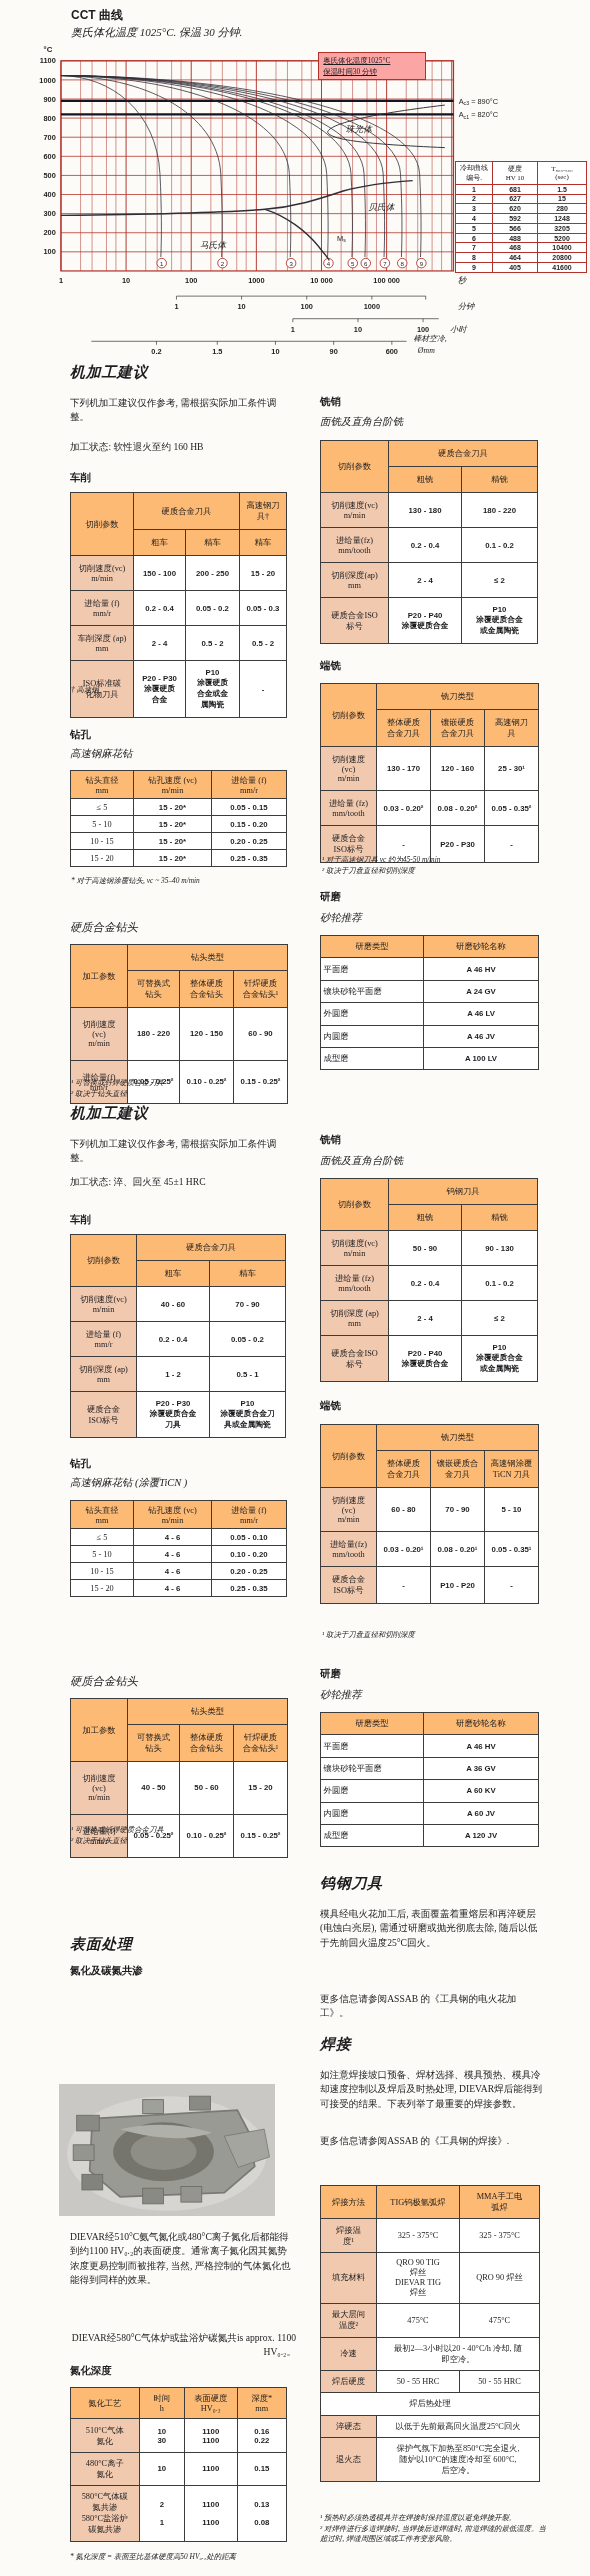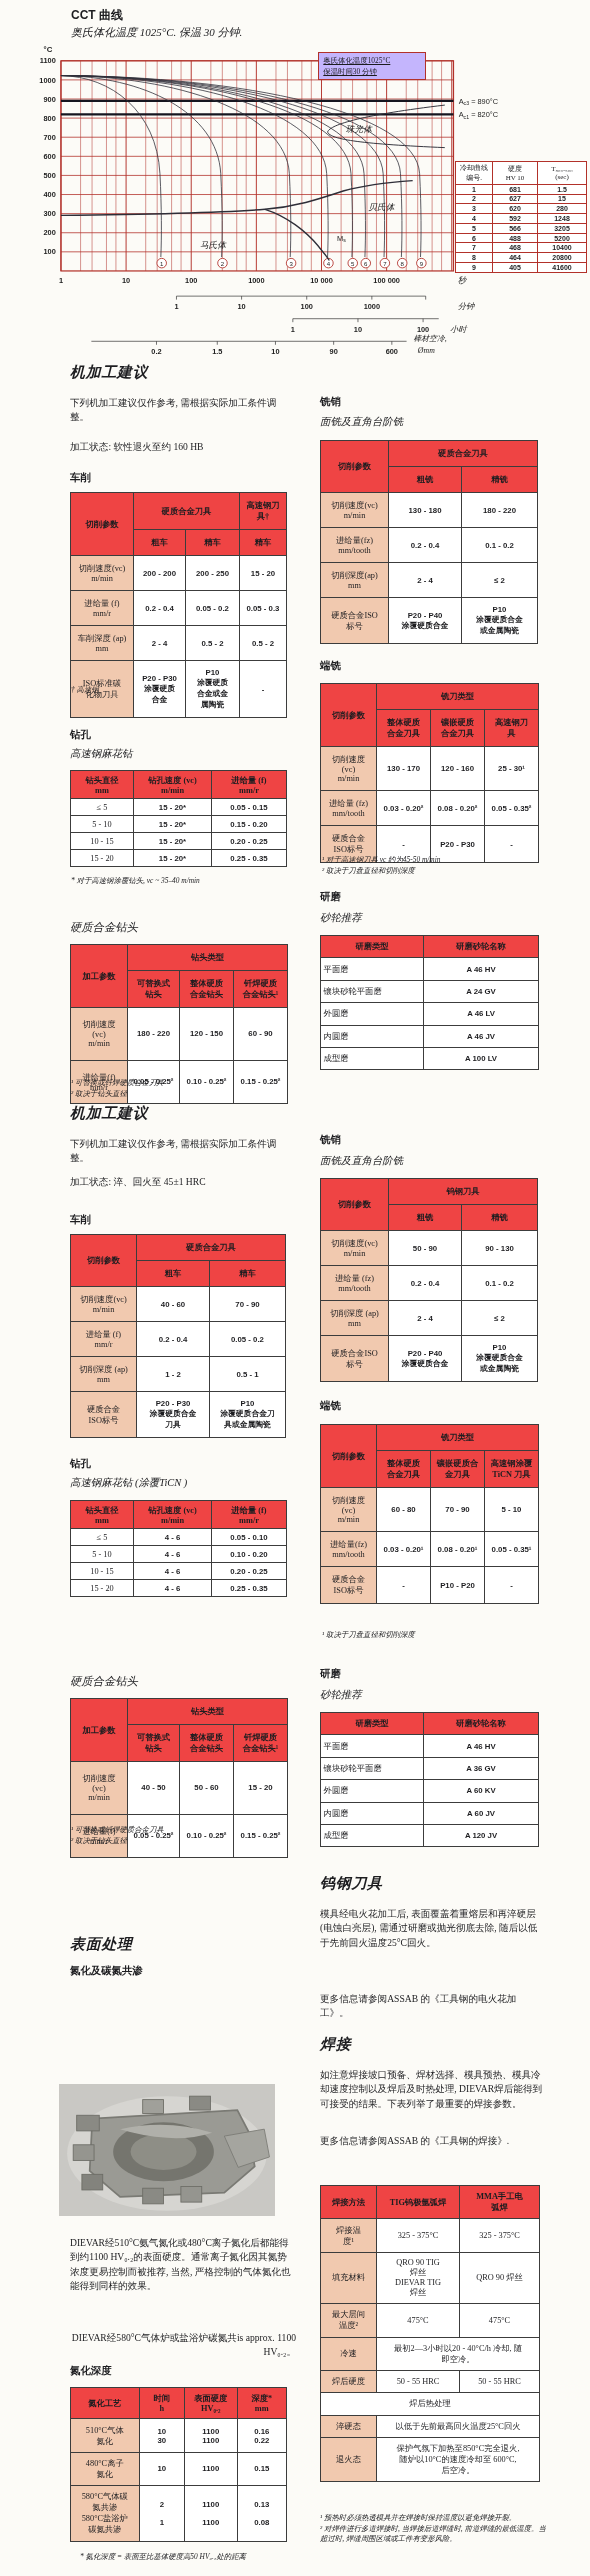--- a/index.html
+++ b/index.html
@@ -7,33 +7,33 @@
   .abs{position:absolute;}
   .cct-title{font-family:"Liberation Sans",sans-serif;font-weight:bold;font-size:12px;}
   .cct-sub{font-size:11px;font-style:italic;}
   .sec-title{font-size:14.8px;font-weight:bold;font-style:italic;letter-spacing:0.9px;}
   .h-sans{font-family:"Liberation Sans",sans-serif;font-weight:bold;font-size:10.4px;}
   .h-serif{font-size:10.4px;font-style:italic;}
   .body-p{font-size:9.6px;line-height:1.5;margin:0;white-space:pre-line;}
   .fn{font-size:7.4px;font-style:italic;line-height:1.45;white-space:pre-line;}
   table.dt{border-collapse:collapse;width:100%;font-size:8.3px;text-align:center;table-layout:fixed;}
   table.dt th,table.dt td{border:0.9px solid #3c3c3c;padding:7px 2.6px;vertical-align:middle;white-space:pre-line;word-wrap:break-word;}
-  table.dt th{background:#ef4444;font-weight:bold;}
+  table.dt th{background:#fdba74;font-weight:normal;}
   table.dt td{font-family:"Liberation Sans",sans-serif;font-weight:bold;font-size:7.8px;background:#fff;}
   table.dt td.lb{background:#f1c9af;font-family:"Liberation Serif",serif;font-weight:normal;font-size:8.3px;}
   table.dt td.plain{background:#fff;font-family:"Liberation Serif",serif;font-weight:normal;font-size:8.3px;}
   table.dt td.al{text-align:left;padding-left:7.8px;}
   table.dt.tight th,table.dt.tight td{padding:3.5px 2.6px;}
   table.dt.roomy td{padding:11.3px 2.6px;}
   table.dt.mid th,table.dt.mid td{padding:5.2px 2.6px;}
   table.lt{border-collapse:collapse;font-size:7.4px;text-align:center;width:100%;background:#fff;}
   table.lt th,table.lt td{border:0.9px solid #b2312a;padding:0.9px 2.6px;white-space:pre-line;}
   table.lt th{font-weight:normal;font-size:7px;}
   table.lt td{font-family:"Liberation Sans",sans-serif;font-size:7px;font-weight:bold;}
-  .anno{border:0.9px solid #b2312a;background:#c4b5fd;font-size:7.4px;line-height:1.5;padding:1.7px 4.3px;text-decoration:underline;white-space:pre-line;}
+  .anno{border:0.9px solid #b2312a;background:#fca5a5;font-size:7.4px;line-height:1.5;padding:1.7px 4.3px;text-decoration:underline;white-space:pre-line;}
   .photo-box{background:#cbcac6;}
 </style>
 </head>
 <body>
 
 <div id="page">
 
   <div class="abs" style="left:0;top:0;width:590px;height:363px;">
     <div class="abs cct-title" style="left:71px;top:7px;">CCT 曲线</div>
     <div class="abs cct-sub" style="left:71px;top:25px;">奥氏体化温度 1025°C. 保温 30 分钟.</div>
@@ -264,21 +264,21 @@
           <tr>
             <th>粗车</th>
             <th>精车</th>
             <th>精车</th>
           </tr>
         </thead>
         <tbody>
           <tr>
             <td class="lb">切削速度(vc)
 m/min</td>
-            <td>200 - 200</td>
+            <td>150 - 100</td>
             <td>200 - 250</td>
             <td>15 - 20</td>
           </tr>
           <tr>
             <td class="lb">进给量 (f)
 mm/r</td>
             <td>0.2 - 0.4</td>
             <td>0.05 - 0.2</td>
             <td>0.05 - 0.3</td>
           </tr>
@@ -555,21 +555,21 @@
       <rect x="26" y="104" width="24" height="18" fill="#83837d" stroke="#6c6c66"></rect>
       <rect x="96" y="18" width="24" height="16" fill="#a0a09a" stroke="#6c6c66"></rect>
       <rect x="150" y="14" width="24" height="16" fill="#8a8a84" stroke="#6c6c66"></rect>
       <rect x="96" y="120" width="24" height="18" fill="#8a8a84" stroke="#6c6c66"></rect>
       <rect x="140" y="118" width="24" height="18" fill="#95958f" stroke="#6c6c66"></rect>
       <path d="M190 60 L236 52 L242 84 L206 96 Z" fill="#a5a59f" stroke="#7a7a74"></path>
       <path d="M70 52 Q124 40 176 56 Q150 64 124 62 Q96 60 70 52 Z" fill="#b0b0aa"></path>
     </svg>
   </div>
 
-  <p class="abs body-p" style="left:70px;top:2230px;width:226px;margin-top:6px;">DIEVAR经510°C氨气氮化或480°C离子氮化后都能得到约1100 HV₀.₂的表面硬度。通常离子氮化因其氮势浓度更易控制而被推荐, 当然, 严格控制的气体氮化也能得到同样的效果。</p>
+  <p class="abs body-p" style="left:70px;top:2230px;width:226px;">DIEVAR经510°C氨气氮化或480°C离子氮化后都能得到约1100 HV₀.₂的表面硬度。通常离子氮化因其氮势浓度更易控制而被推荐, 当然, 严格控制的气体氮化也能得到同样的效果。</p>
   <p class="abs body-p" style="left:70px;top:2331px;width:226px;text-align:right;">DIEVAR经580°C气体炉或盐浴炉碳氮共is approx. 1100 HV₀.₂。</p>
 
   <div class="abs h-sans" style="left:70px;top:2364px;">氮化深度</div>
   <div class="abs" style="left:70px;top:2387px;width:217px;">
       <table class="dt mid">
         <colgroup>
           <col style="width: 68px;">
           <col style="width: 45px;">
           <col style="width: 52px;">
           <col style="width: 49px;">
@@ -614,21 +614,21 @@
             <td>1100
 
 1100</td>
             <td>0.13
 
 0.08</td>
           </tr>
         </tbody>
       </table>
     </div>
-  <div class="abs fn" style="left:80px;top:2552px;width:226px;">* 氮化深度 = 表面至比基体硬度高50 HV₀.₂处的距离</div>
+  <div class="abs fn" style="left:70px;top:2552px;width:226px;">* 氮化深度 = 表面至比基体硬度高50 HV₀.₂处的距离</div>
 
   <div class="abs h-sans" style="left:320px;top:395px;">铣销</div>
   <div class="abs h-serif" style="left:320px;top:415px;">面铣及直角台阶铣</div>
   <div class="abs" style="left:320px;top:440px;width:217px;">
       <table class="dt">
         <colgroup>
           <col style="width: 68px;">
           <col style="width: 73px;">
           <col style="width: 76px;">
         </colgroup>

